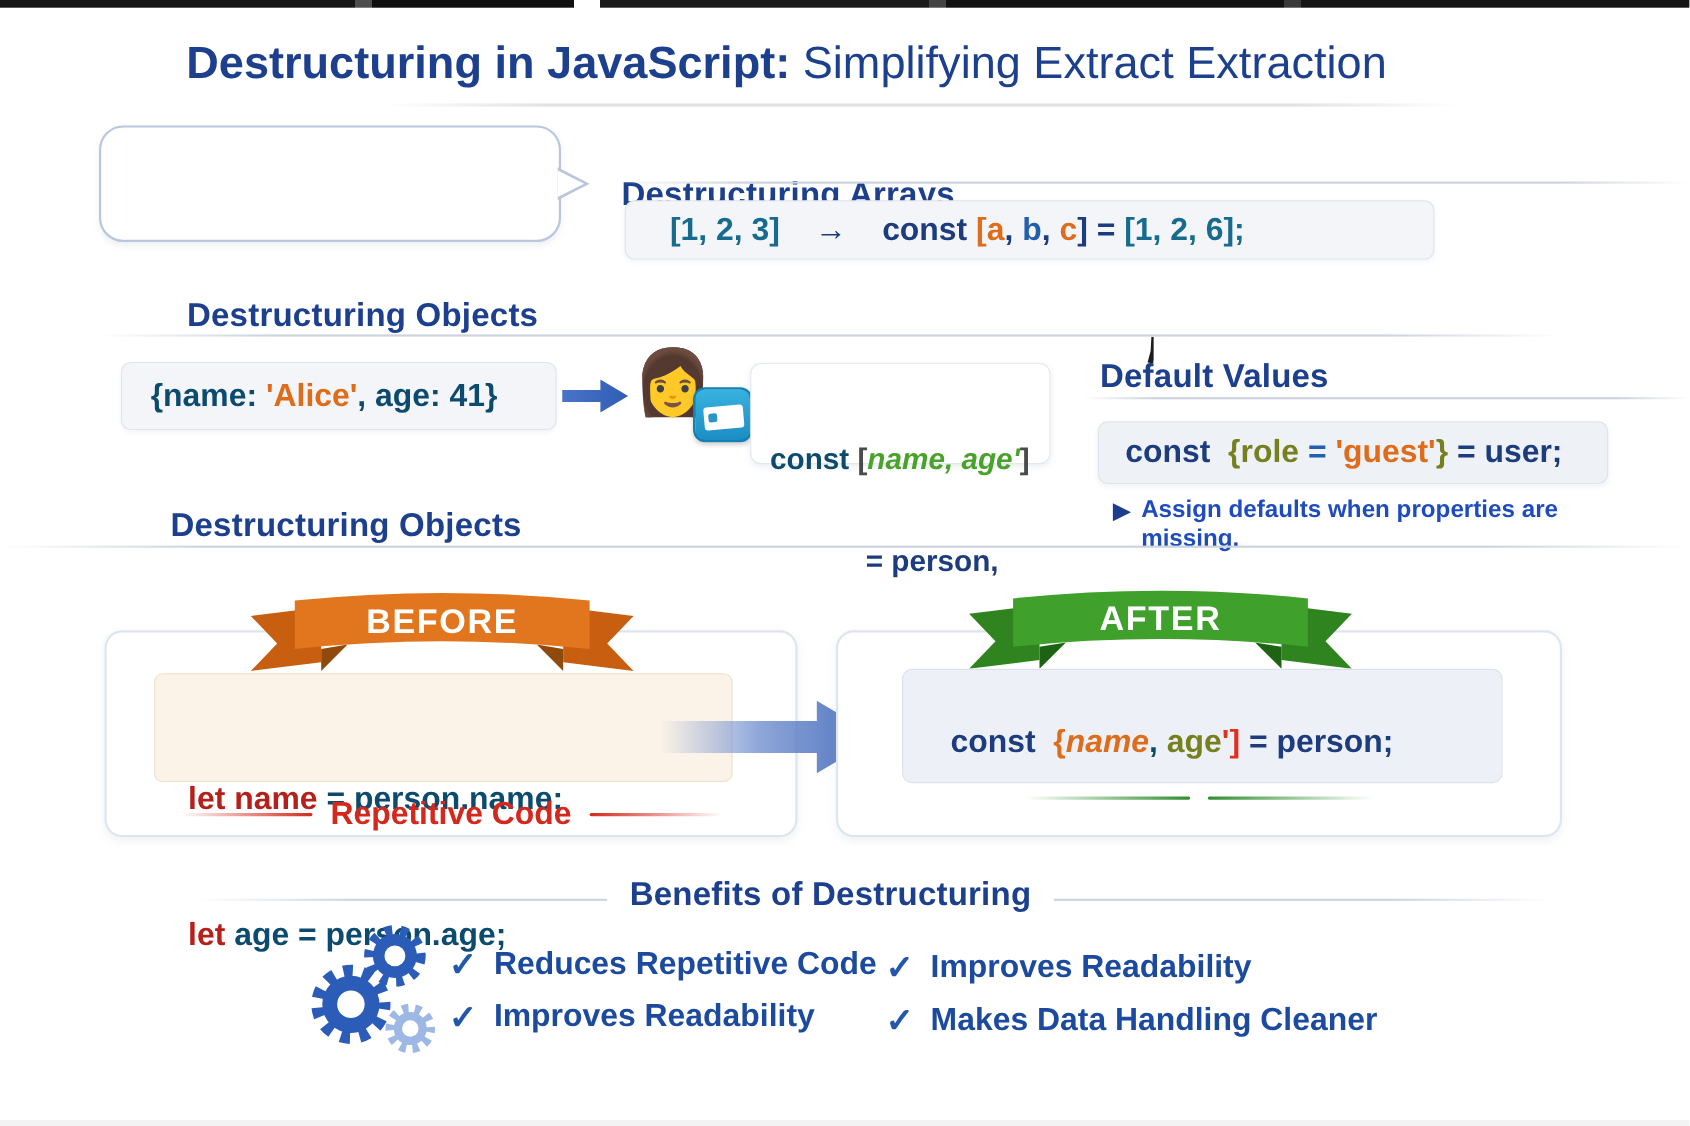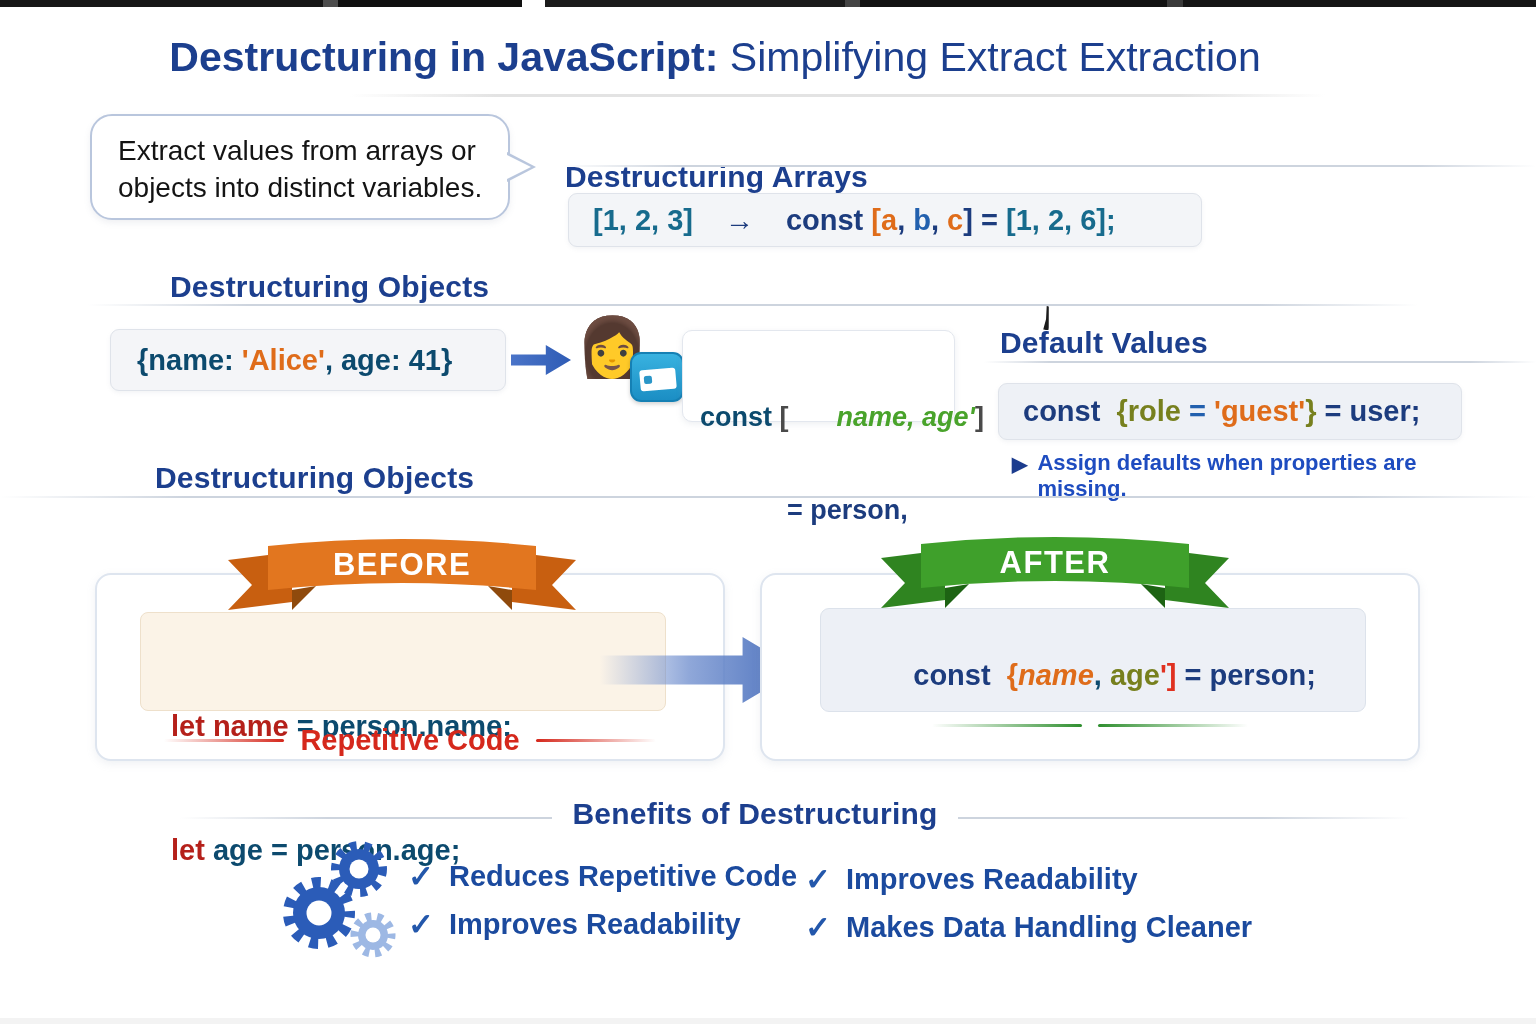--- a/index.html
+++ b/index.html
@@ -71,21 +71,21 @@
   .id-card-line { position:absolute; left:4px; top:6px; width:8px; height:8px; background:#2a96c8; border-radius:2px; }
 
   .result-box {
     left:682px; top:330px; width:273px; height:92px;
     background:#fff; border:1px solid #e3e7ee; border-radius:10px;
     box-shadow:0 2px 6px rgba(130,140,160,.14);
     font-weight:700; font-size:27px; white-space:pre; padding-top:9px;
   }
   .result-line1 { padding-left:17px; }
   .result-line2 { padding-left:104px; }
-  .green-italic { color:#49a32b; font-style:italic;margin-left:48px; }
+  .green-italic { color:#49a32b; font-style:italic; }
 
   
   .note { left:1012px; top:450px; width:480px; display:flex; gap:10px; align-items:flex-start;
     color:#1e4cc0; font-size:22px; font-weight:600; }
   .note-marker { color:#1c3c8e; font-size:20px; padding-top:2px; }
 
   
   .cursor { left:1043px; top:306px; width:7px; height:24px; background:#1c1c1c;
     clip-path:polygon(35% 0, 65% 0, 100% 100%, 20% 100%, 45% 55%); transform:rotate(6deg); }
 
@@ -113,21 +113,21 @@
   .cl-green-l { background:linear-gradient(90deg, rgba(47,143,47,0), #2f8f2f); }
   .cl-green-r { background:linear-gradient(270deg, rgba(47,143,47,0), #2f8f2f); }
 
   
   .big-arrow { left:600px; top:637px; width:198px; height:66px;
     background:linear-gradient(90deg, rgba(122,150,210,0) 0%, rgba(106,138,204,.75) 45%, #4a70bd 100%);
     clip-path:polygon(0 28%, 72% 28%, 72% 0%, 100% 50%, 72% 100%, 72% 72%, 0 72%); }
 
   .after-codebox { left:820px; top:608px; width:546px; height:104px;
     background:#edf0f6; border:1px solid #dce2eb; border-radius:9px;
-    font-weight:700; font-size:29px; white-space:pre; padding:17px 0 0 27px;text-align:center; }
+    font-weight:700; font-size:29px; white-space:pre; padding:17px 0 0 27px; }
 
   
   .benefits-rule { left:180px; top:817px; width:1230px; }
   .benefits-heading-wrap { left:0; top:797px; width:1510px; text-align:center; }
   .benefits-heading-wrap span { background:#fff; padding:0 20px; }
   .benefit { position:absolute; display:flex; align-items:center; gap:15px; white-space:nowrap; }
   .benefit .chk { color:#2357ab; font-size:31px; font-weight:700; }
   .benefit .btxt { color:#1b4a9e; font-size:29px; font-weight:700; }
 </style>
 </head>
@@ -135,28 +135,27 @@
 
 <div class="abs topbar"></div>
 <div class="abs bottombar"></div>
 
 <div class="abs title-wrap">
   <span class="title-strong">Destructuring in JavaScript:</span><span class="title-light"> Simplifying Extract Extraction</span>
 </div>
 <div class="abs title-rule"></div>
 
 <div class="abs callout">
-  <span>Extract values from arrays or objects into distinct variables.</span>
   <div class="callout-tail-border"></div>
   <div class="callout-tail-fill"></div>
 </div>
 
 <div class="abs heading" style="left:565px; top:128px;margin-top:32px;">Destructuring Arrays</div>
 <div class="abs rule" style="left:562px; top:165px; width:974px;"></div>
-<div class="abs codebox" style="left:568px; top:193px; width:634px; height:54px; padding-left:24px;">
+<div class="abs codebox" style="left:568px; top:182px; width:736px; height:54px; padding-left:40px;">
   <span class="tk-teal">[1, 2, 3]</span><span class="sp"></span><span class="sp"></span>
   <span class="tk-navy">→</span><span class="sp"></span><span class="sp"></span>
   <span class="tk-navy">const </span>
   <span class="tk-orange">[a</span><span class="tk-navy">, </span><span class="tk-blue">b</span><span class="tk-navy">, </span><span class="tk-orange">c</span><span class="tk-navy">]</span><span class="tk-navy"> = </span><span class="tk-teal">[1, 2, 6];</span>
 </div>
 
 <div class="abs heading" style="left:170px; top:270px;">Destructuring Objects</div>
 <div class="abs rule" style="left:88px; top:304px; width:1330px;"></div>
 
 <div class="abs codebox" style="left:110px; top:329px; width:396px; height:62px; padding-left:26px; background:#f4f5f8;">

